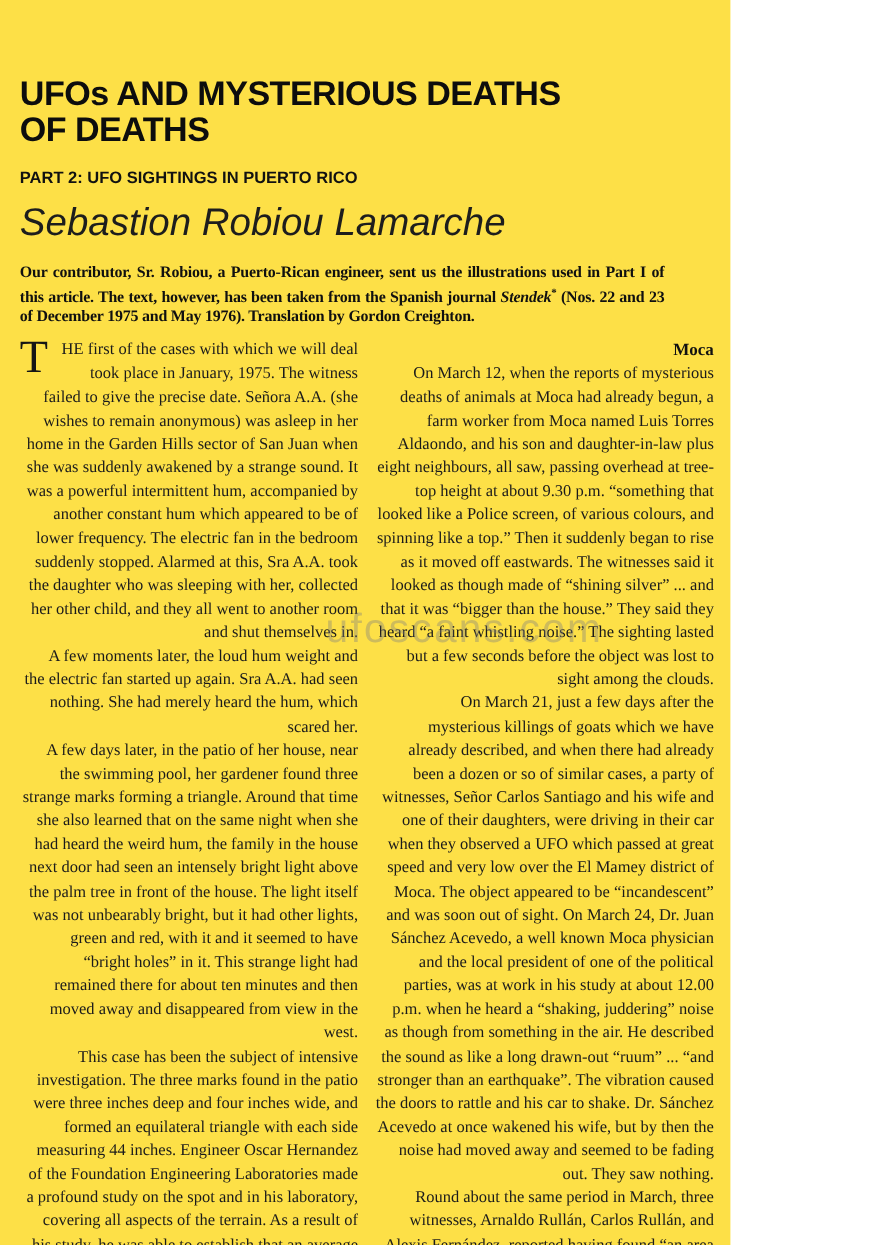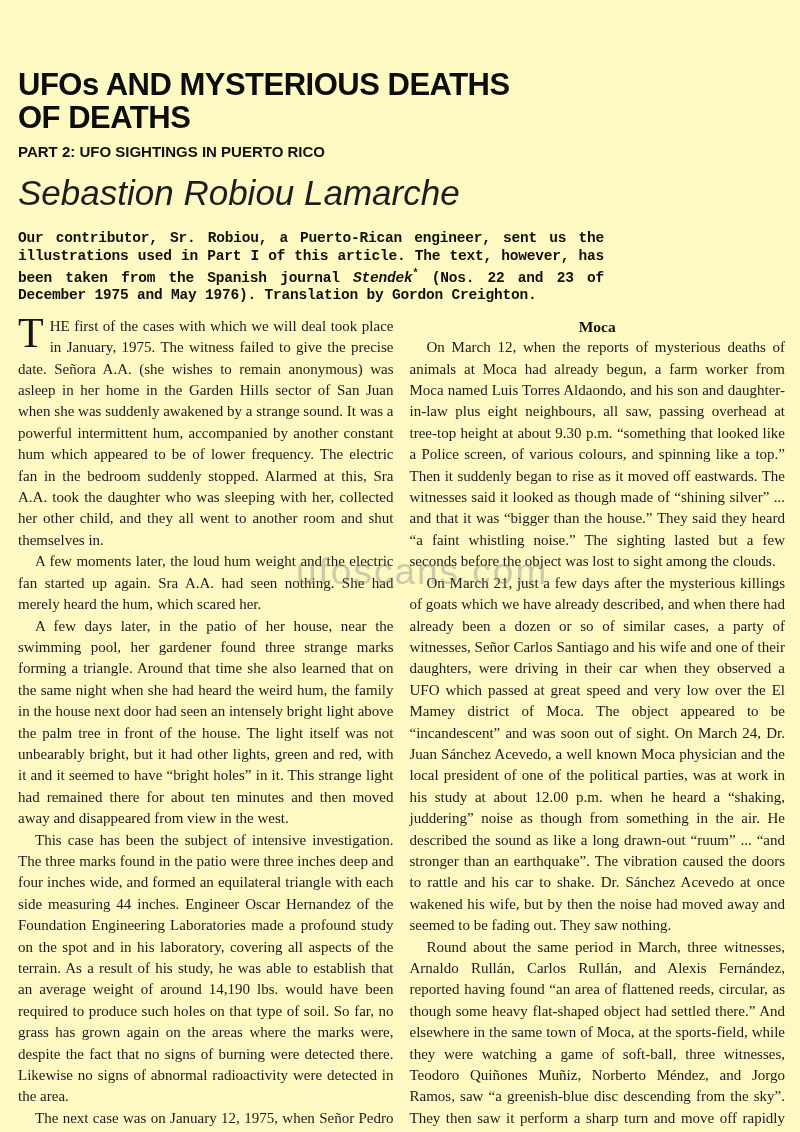--- a/index.html
+++ b/index.html
@@ -6,54 +6,54 @@
   body{
     width:800px;height:1132px;
     background:#ffffff;
     font-family:"Liberation Serif", serif;
     color:#1c1c1c;
     position:relative;
     overflow:hidden;
   }
   .page{
     position:relative;
-    width:800px;height:1132px;
-    background:#fef9c3;
+    width:664px;height:1132px;
+    background:#fde047;
   }
   .header{
     padding:68px 18px 0 18px;
   }
   .title{
     font-family:"Liberation Sans", sans-serif;
     font-weight:bold;
     font-size:31px;
     line-height:33px;
     letter-spacing:-0.5px;
     color:#0d0d0d;
     margin:0;
   }
   .subtitle{
     font-family:"Liberation Sans", sans-serif;
     font-weight:bold;
     font-size:15px;
     letter-spacing:0px;
     color:#111;
-    margin:9px 0 0 0;
+    margin:19px 0 0 0;
   }
   .author{
     font-family:"Liberation Sans", sans-serif;
     font-style:italic;
     font-weight:normal;
     font-size:35px;
     color:#1d1d1d;
     margin:13px 0 16px 0;
     letter-spacing:0px;
   }
   .intro{
-    font-family:Liberation Mono, monospace;
+    font-family:Liberation Serif, serif;
     font-weight:bold;
     font-size:14.5px;
     line-height:17.5px;
     width:586px;
     text-align:justify;
     color:#101010;
     margin:17px 0 0 0;
     letter-spacing:-0.2px;
   }
   .intro .journal{ font-style:italic; }
@@ -63,21 +63,21 @@
     gap:16px;
     padding:11px 15px 0 18px;
   }
   .col{
     flex:1;
     text-align:justify;
     font-size:15px;
     line-height:21.4px;
     color:#1b1b1b;
   }
-  .col p{ margin:0; text-indent:17px; }
+  .col p{ margin:0; text-indent:17px;text-align:right; }
   .col p.first{ text-indent:0; }
   .dropcap{
     float:left;
     font-size:42px;
     line-height:33px;
     padding:1px 6px 0 0;
     color:#151515;
   }
   .section-heading{
     text-align:center;

